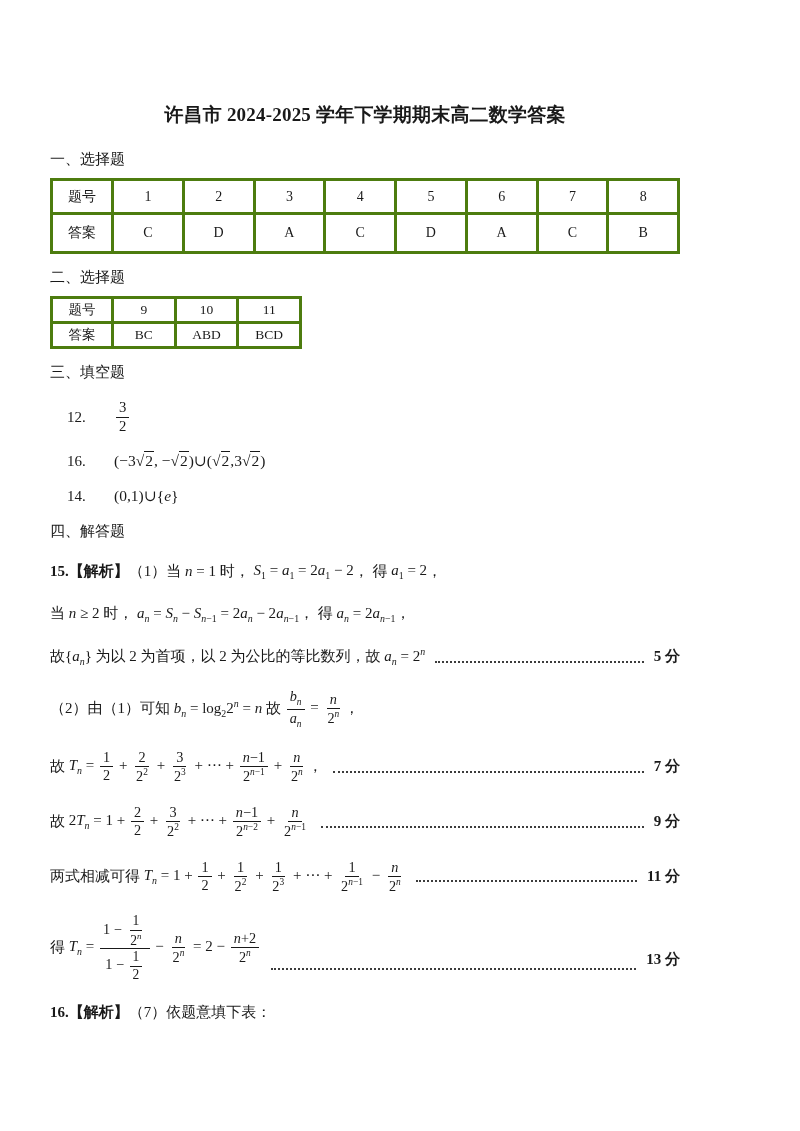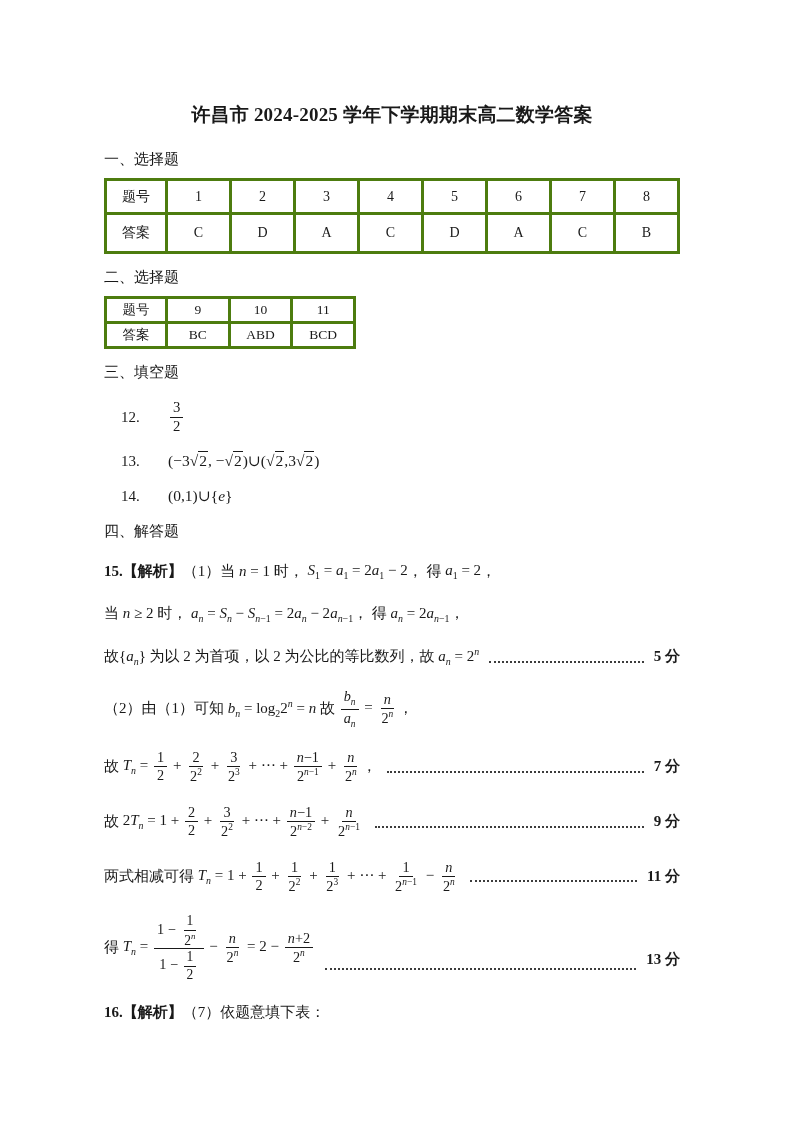--- a/index.html
+++ b/index.html
@@ -1,18 +1,18 @@
 <!DOCTYPE html>
 <html><head>
 <meta charset="utf-8">
 <style>
   html,body{margin:0;padding:0;}
   body{width:800px;height:1131px;background:#ffffff;overflow:hidden;
        font-family:"Liberation Serif","DejaVu Serif","DejaVu Sans",serif;color:#191919;}
-  .page{padding:102px 120px 0 104px;}
+  .page{padding:102px 120px 0 50px;}
   .title{font-size:19px;font-weight:700;text-align:center;margin:0 0 22px 0;letter-spacing:.2px;}
   .heading{font-size:15px;margin:14px 0 9px 0;}
   table{border-collapse:collapse;width:100%;table-layout:fixed;}
   td{border:3px solid #4d7c0f;text-align:center;font-size:14px;padding:0;}
   .t1 td:first-child{width:58px;}
   .t1 tr:first-child td{height:31px;}
   .t1 tr:last-child td{height:36px;}
   .t2{width:252px;}
   .t2 td{height:22px;font-size:13.5px;}
   .t2 td:first-child{width:58px;}
@@ -86,21 +86,21 @@
       </tbody>
     </table>
 
   <div class="heading">三、填空题</div>
   <div>
       <div class="fill-item">
         <span class="fill-num">12.</span>
         <span class="math"><span class="frac"><span class="fnum">3</span><span class="fden">2</span></span></span>
       </div>
       <div class="fill-item">
-        <span class="fill-num">13.</span>
+        <span class="fill-num">16.</span>
         <span class="math">(−3<span class="sqrt">√<span class="rad">2</span></span>, −<span class="sqrt">√<span class="rad">2</span></span>)∪(<span class="sqrt">√<span class="rad">2</span></span>,3<span class="sqrt">√<span class="rad">2</span></span>)</span>
       </div>
       <div class="fill-item">
         <span class="fill-num">14.</span>
         <span class="math">(0,1)∪{<i>e</i>}</span>
       </div>
     </div>
 
   <div class="heading">四、解答题</div>
   <div>

